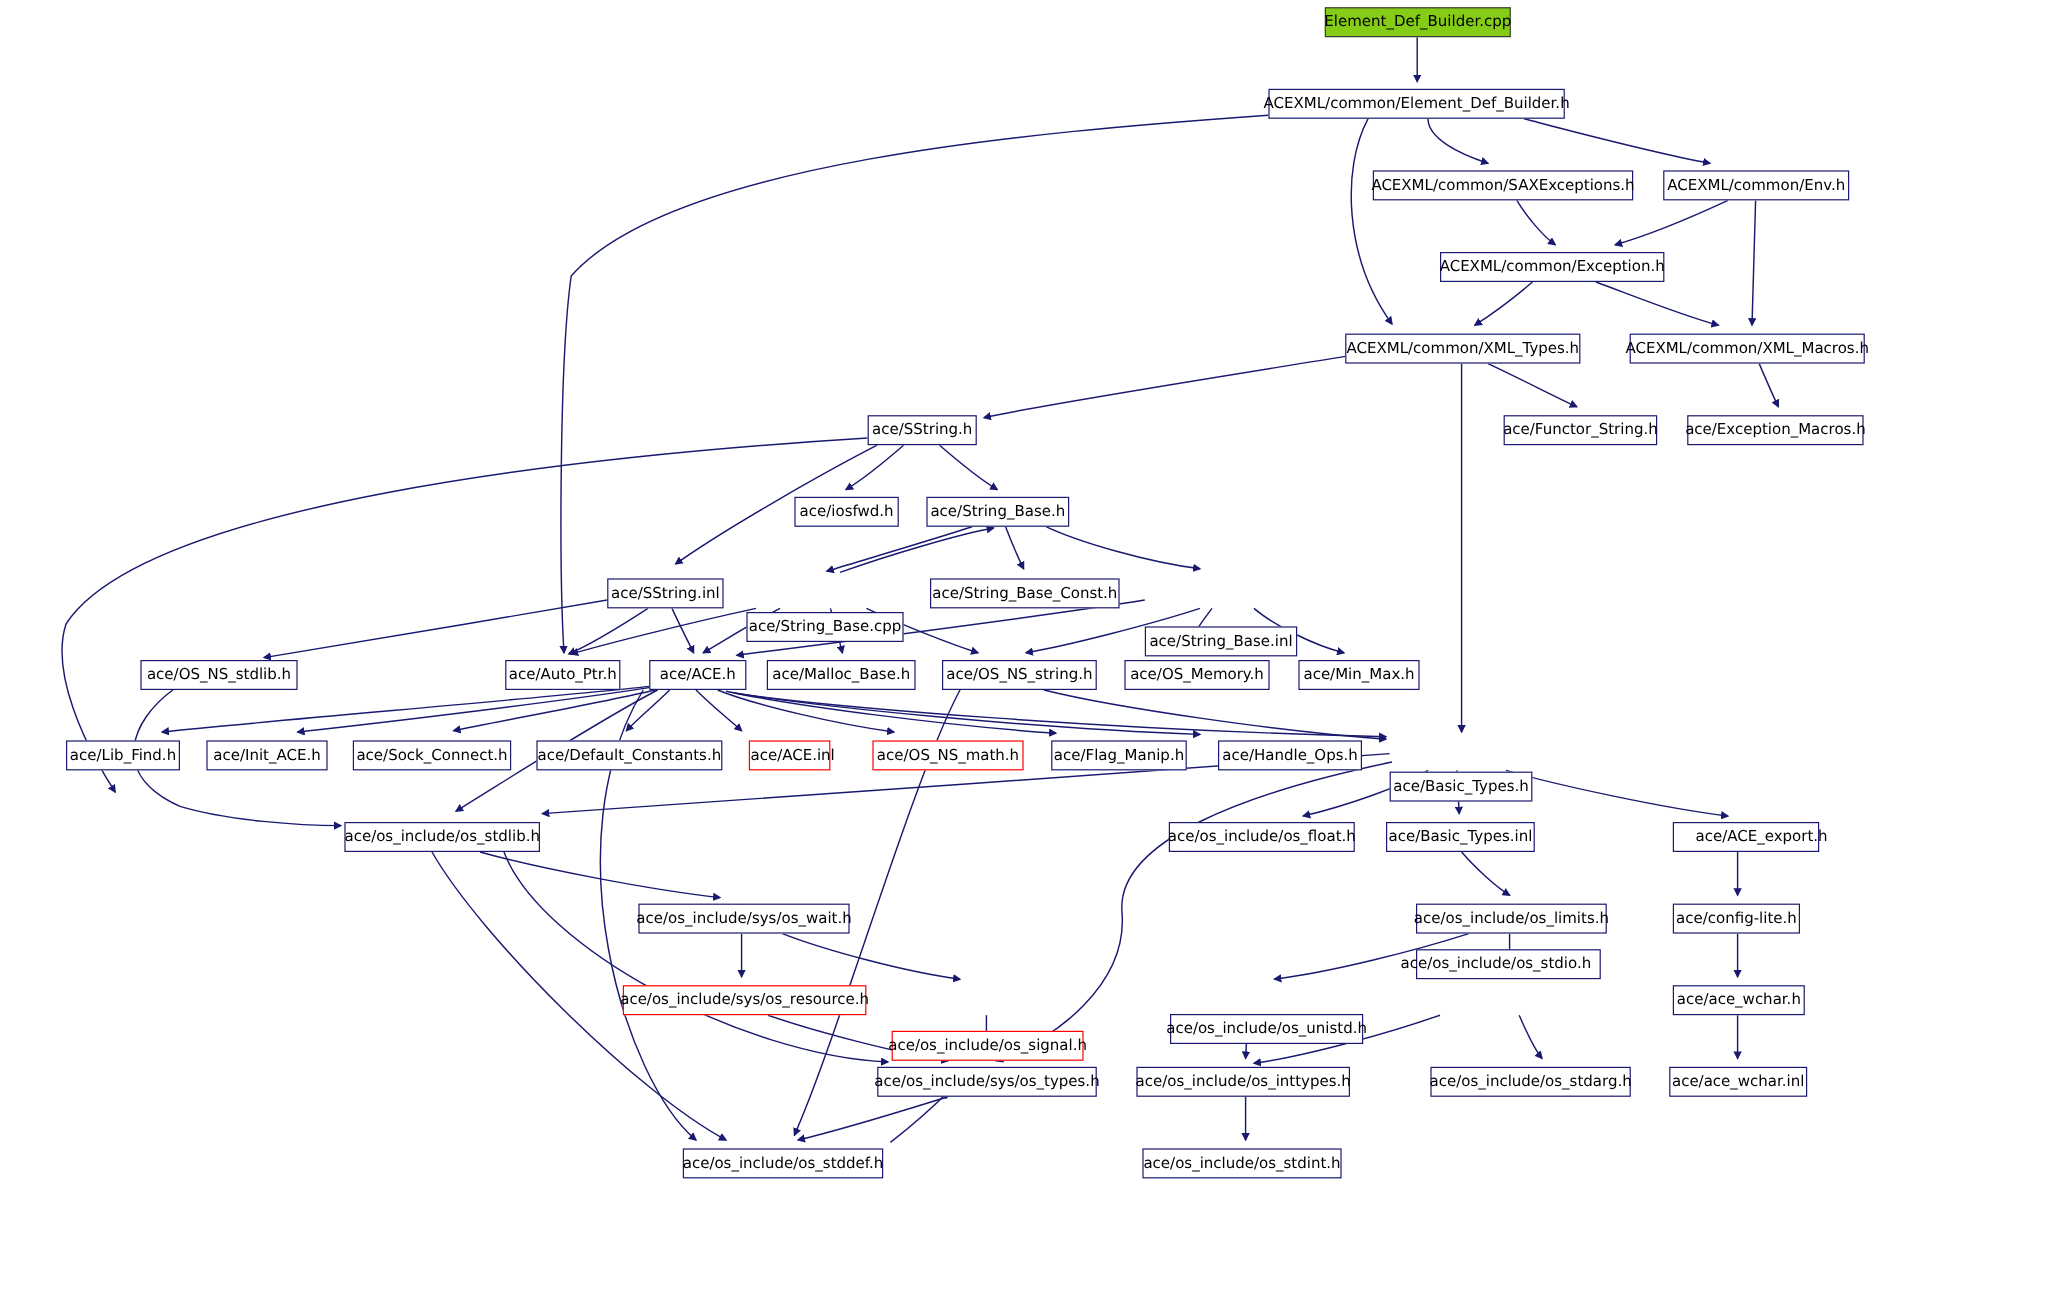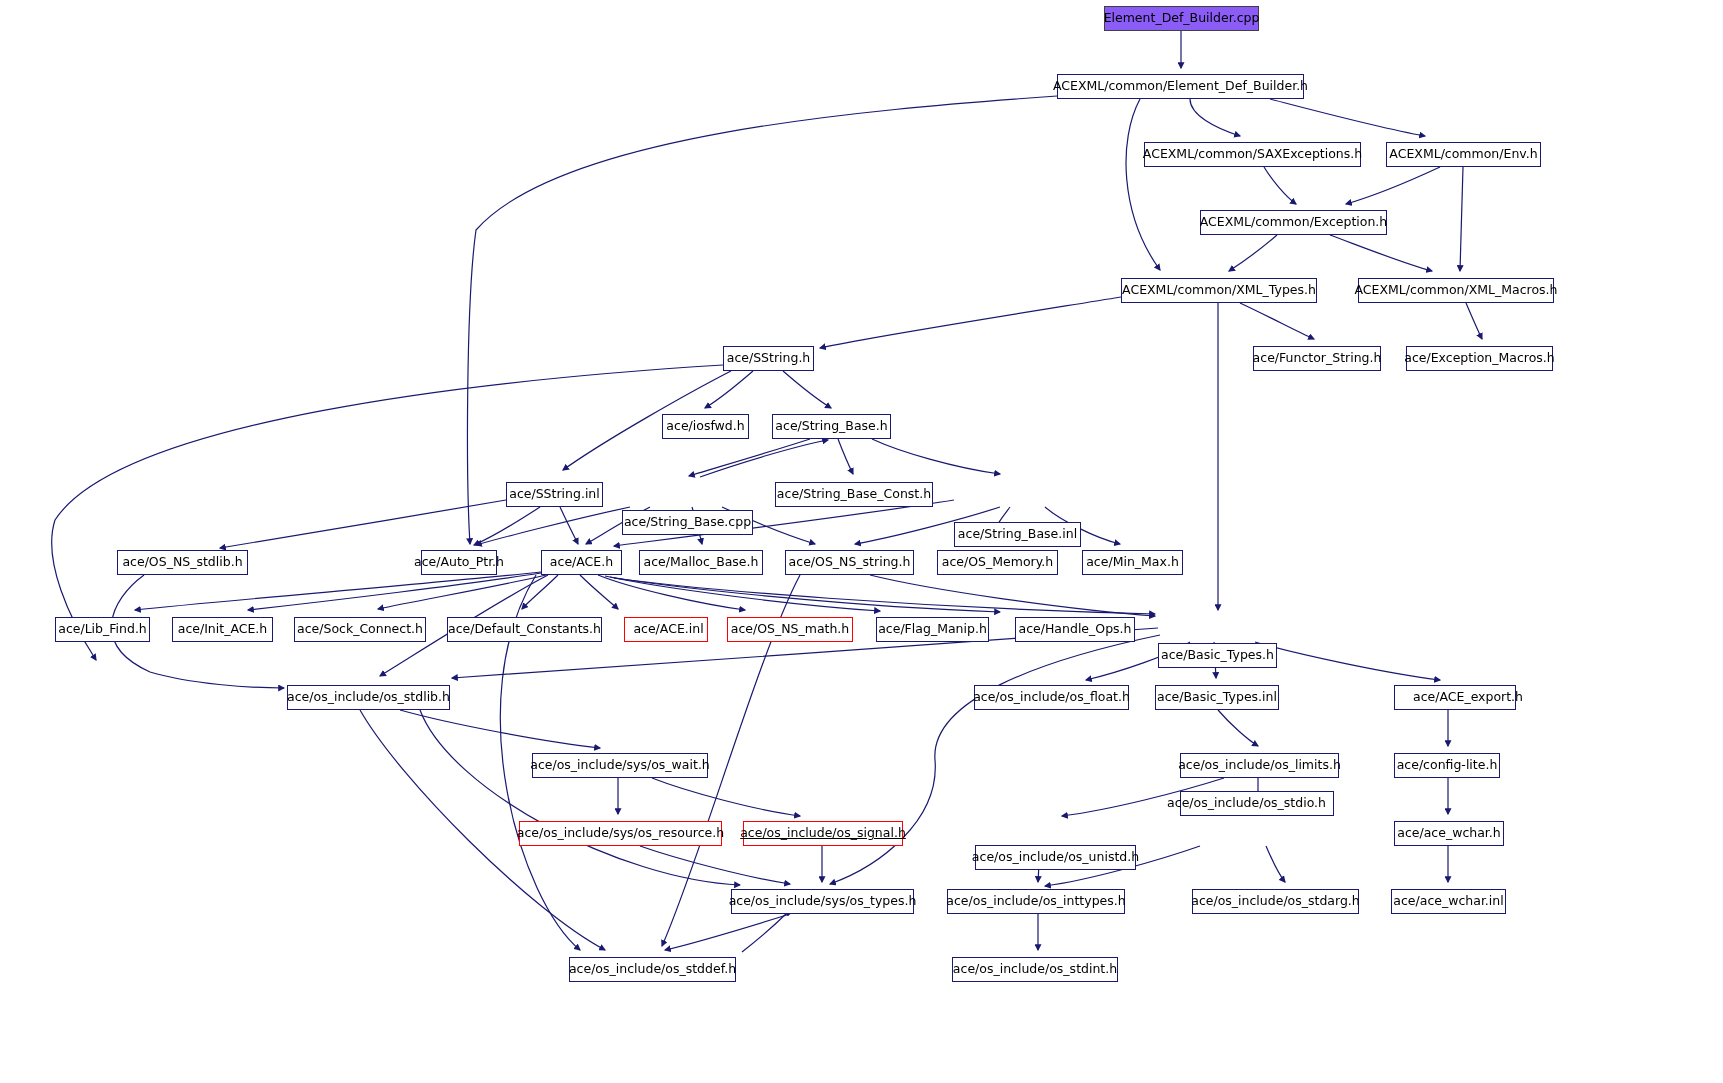--- a/index.html
+++ b/index.html
@@ -2,21 +2,21 @@
 <html><head>
 <meta charset="utf-8">
 <style>
   html,body{margin:0;padding:0;background:#ffffff;}
   #canvas{position:relative;width:1723px;height:1083px;overflow:hidden;
           font-family:"DejaVu Sans","Liberation Sans",sans-serif;background:#fff;}
   svg#edges{position:absolute;left:0;top:0;width:1723px;height:1083px;pointer-events:none;}
   .node{position:absolute;box-sizing:border-box;border:1px solid #191970;background:#ffffff;
         color:#000000;font-size:12.5px;line-height:1;display:flex;align-items:center;
         justify-content:center;white-space:nowrap;padding:0 7px;height:25px;}
-  .node.root{background:#8b5cf6;border-color:#404040;}
+  .node.root{background:#84cc16;border-color:#404040;}
   .node.red{border-color:#ff0000;}
   .node span{pointer-events:none;}
 </style>
 </head>
 <body>
 
 <div id="canvas">
   <svg id="edges" viewBox="0 0 1723 1083">
     <defs>
       <marker id="ah" viewBox="0 0 12 12" refX="10" refY="6" markerWidth="7" markerHeight="7" orient="auto-start-reverse" markerUnits="userSpaceOnUse">
@@ -142,21 +142,21 @@
       </div>
       <div class="node" style="left: 775px; top: 482px; width: 158px;">
         <span>ace/String_Base_Const.h</span>
       </div>
       <div class="node" style="left: 954px; top: 482px; width: 127px; margin-top: 40px;">
         <span>ace/String_Base.inl</span>
       </div>
       <div class="node" style="left: 117px; top: 550px; width: 131px;">
         <span>ace/OS_NS_stdlib.h</span>
       </div>
-      <div class="node" style="left: 421px; top: 550px; width: 76px;">
+      <div class="node" style="left: 421px; top: 550px; width: 96px;">
         <span>ace/Auto_Ptr.h</span>
       </div>
       <div class="node" style="left: 541px; top: 550px; width: 81px;">
         <span>ace/ACE.h</span>
       </div>
       <div class="node" style="left: 639px; top: 550px; width: 124px;">
         <span>ace/Malloc_Base.h</span>
       </div>
       <div class="node" style="left: 785px; top: 550px; width: 129px;">
         <span>ace/OS_NS_string.h</span>
@@ -172,21 +172,21 @@
       </div>
       <div class="node" style="left: 172px; top: 617px; width: 101px;">
         <span>ace/Init_ACE.h</span>
       </div>
       <div class="node" style="left: 294px; top: 617px; width: 132px;">
         <span>ace/Sock_Connect.h</span>
       </div>
       <div class="node" style="left: 447px; top: 617px; width: 155px;">
         <span>ace/Default_Constants.h</span>
       </div>
-      <div class="node red" style="left: 624px; top: 617px; width: 84px; padding-left: 12px;">
+      <div class="node red" style="left: 624px; top: 617px; width: 68px; padding-left: 12px;">
         <span>ace/ACE.inl</span>
       </div>
       <div class="node red" style="left: 727px; top: 617px; width: 126px;">
         <span>ace/OS_NS_math.h</span>
       </div>
       <div class="node" style="left: 876px; top: 617px; width: 113px;">
         <span>ace/Flag_Manip.h</span>
       </div>
       <div class="node" style="left: 1015px; top: 617px; width: 120px;">
         <span>ace/Handle_Ops.h</span>
@@ -211,21 +211,21 @@
       </div>
       <div class="node" style="left: 1180px; top: 753px; width: 159px;">
         <span>ace/os_include/os_limits.h</span>
       </div>
       <div class="node" style="left: 1394px; top: 753px; width: 106px;">
         <span>ace/config-lite.h</span>
       </div>
       <div class="node red" style="left: 519px; top: 821px; width: 203px;">
         <span>ace/os_include/sys/os_resource.h</span>
       </div>
-      <div class="node red" style="left: 743px; top: 821px; width: 160px; text-decoration: underline;">
+      <div class="node red" style="left: 743px; top: 859px; width: 160px;">
         <span>ace/os_include/os_signal.h</span>
       </div>
       <div class="node" style="left: 975px; top: 821px; width: 161px; margin-top: 24px;">
         <span>ace/os_include/os_unistd.h</span>
       </div>
       <div class="node" style="left: 1180px; top: 791px; width: 154px; justify-content: flex-end;">
         <span>ace/os_include/os_stdio.h</span>
       </div>
       <div class="node" style="left: 1394px; top: 821px; width: 110px;">
         <span>ace/ace_wchar.h</span>

